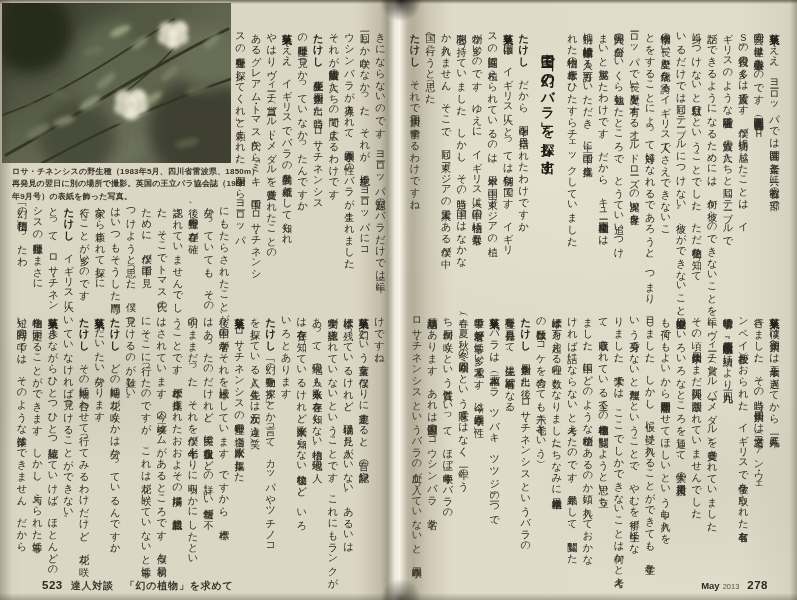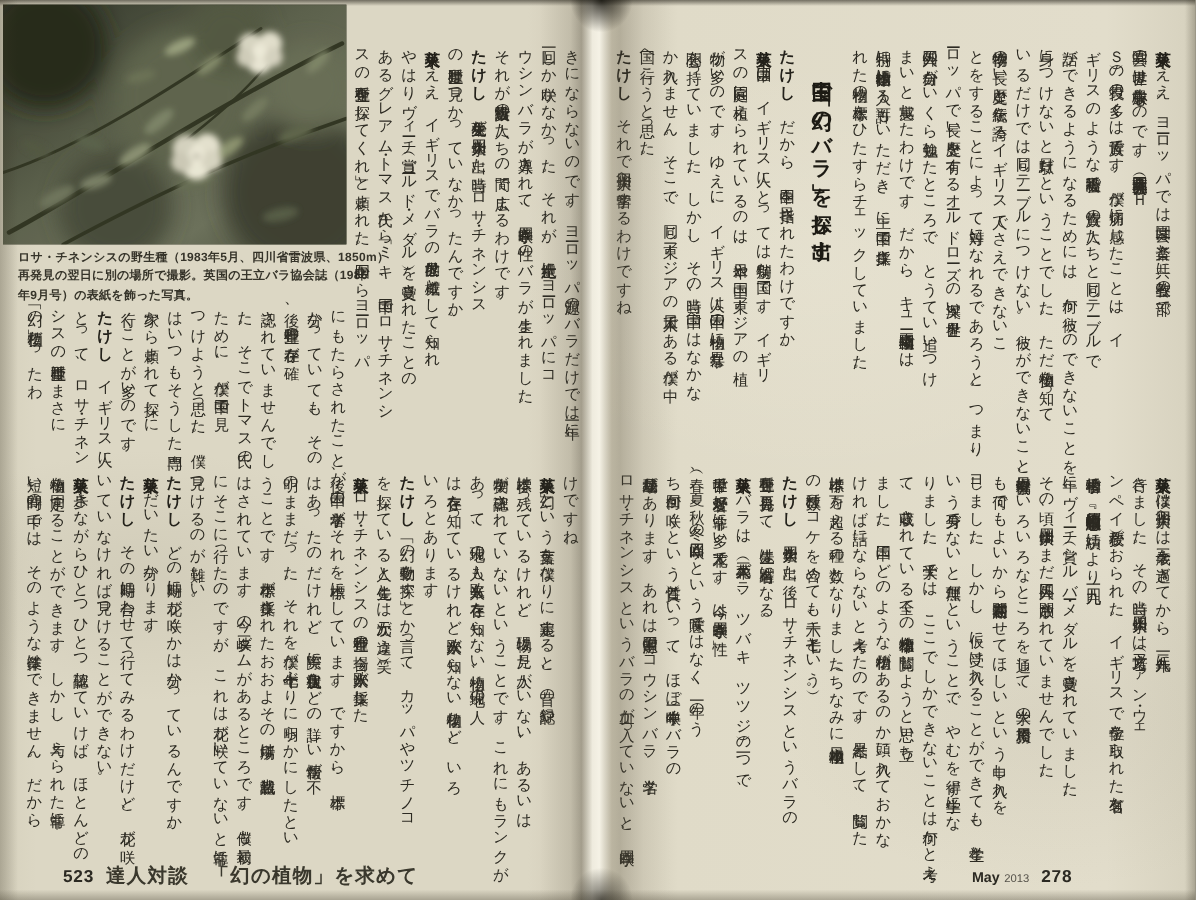--- a/index.html
+++ b/index.html
@@ -51,23 +51,23 @@
   .rp-upper       { left:408px; top:26px;  width:374px; height:282px; }
   .rp-lower       { left:408px; top:310px; width:374px; height:276px; }
 
   .rp-upper > div { margin:0; }
   .section-heading { margin:0; line-height:33px; padding-top:17px; font-size:13.5px; font-weight:700;
     font-family:"Liberation Sans","DejaVu Sans",sans-serif; color:#1d1b14; letter-spacing:1.2px; white-space:nowrap; }
 
   
   .folio { position:absolute; top:575px; z-index:12; font-family:"Liberation Sans","DejaVu Sans",sans-serif; color:#2b2922; }
   .folio-left { left:42px; }
-  .folio-right { left:648px; width:120px; }
+  .folio-right { left:648px; width:120px; text-align:right; }
   .folio .pagenum { font-size:11.5px; font-weight:700; letter-spacing:.5px; }
-  .folio .runner { font-size:13px; font-weight:600; color:#3a382d; letter-spacing:.8px; margin-left:8px; }
+  .folio .runner { font-size:10px; font-weight:600; color:#3a382d; letter-spacing:.8px; margin-left:8px; }
   .folio .month { font-size:9.5px; font-weight:700; margin-right:3px; }
   .folio .year { font-size:7.5px; color:#55524a; margin-right:8px; }
 
   
   .mottle { position:absolute; inset:0; z-index:5; pointer-events:none;
     background:
       radial-gradient(ellipse 220px 120px at 12% 64%, rgba(160,155,135,.18), transparent 70%),
       radial-gradient(ellipse 300px 200px at 68% 30%, rgba(255,252,240,.15), transparent 70%),
       radial-gradient(ellipse 260px 160px at 88% 80%, rgba(150,144,124,.12), transparent 70%); }
 </style>

